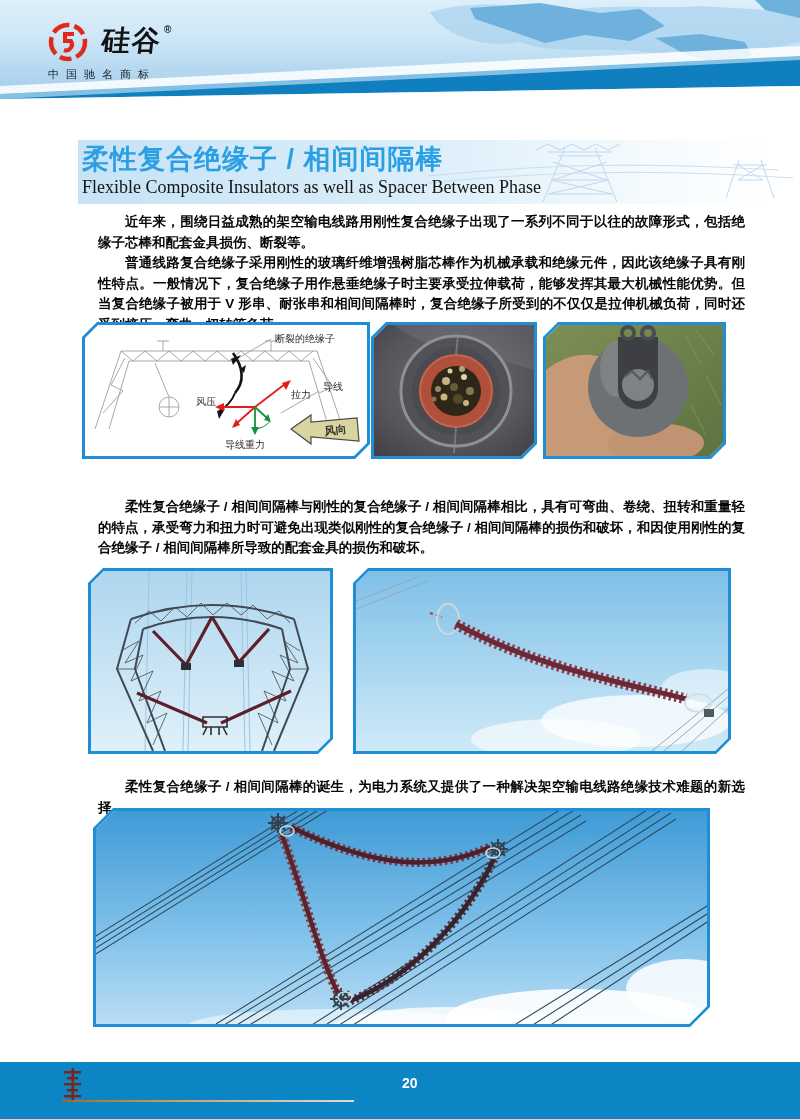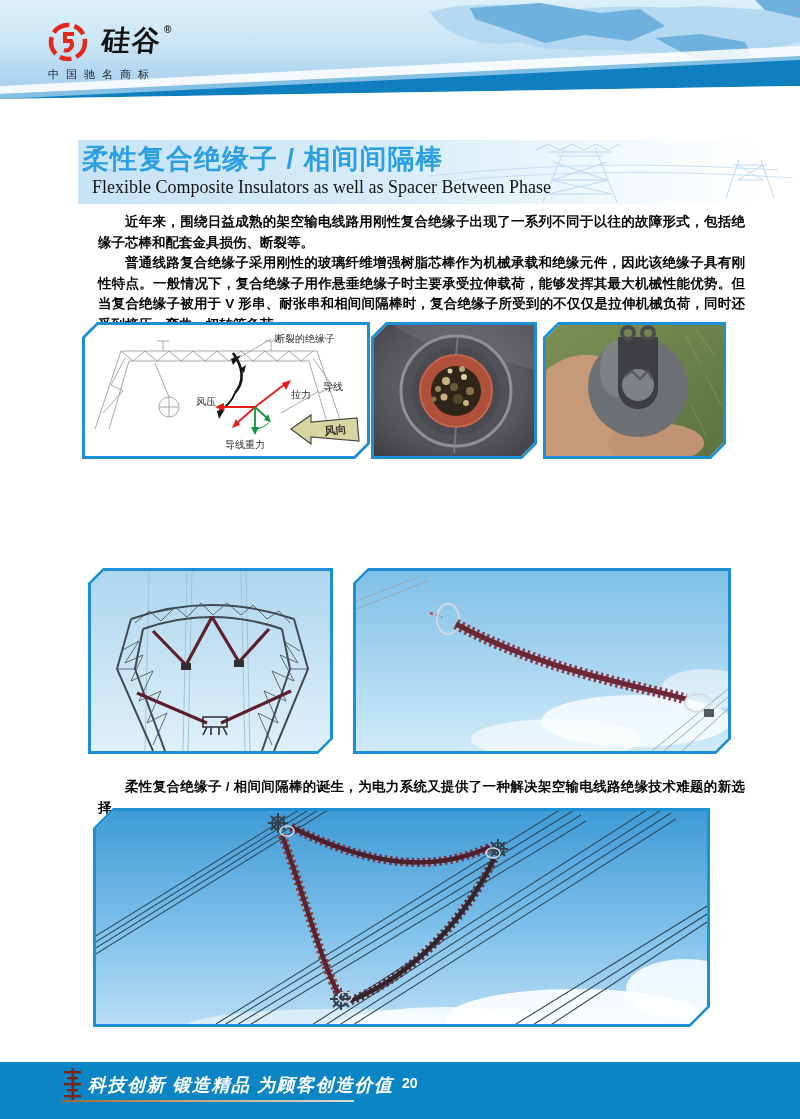--- a/index.html
+++ b/index.html
@@ -16,21 +16,21 @@
               letter-spacing:2px;line-height:30px;margin-left:8px;}
   .brand-reg{font-size:10px;font-weight:700;color:#121212;margin-left:2px;margin-top:-2px;}
   .brand-tagline{position:absolute;top:47px;left:2px;font-size:11px;font-weight:400;color:#20262b;
                  letter-spacing:7px;white-space:nowrap;}
 
   
   .title-band{position:absolute;top:140px;left:78px;width:722px;height:64px;
               background:linear-gradient(90deg,#c7e3f6 0%,#d9edf9 45%,#f2f9fd 75%,#ffffff 95%);}
   .title-cn{position:absolute;top:141px;left:82px;font-size:27px;font-weight:700;color:#2b9fe3;
             letter-spacing:1px;white-space:nowrap;}
-  .title-en{position:absolute;top:177px;left:92px;font-family:"Liberation Serif",serif;
+  .title-en{position:absolute;top:177px;left:82px;font-family:"Liberation Serif",serif;
             font-size:18px;color:#141414;white-space:nowrap;}
 
   
   .bodytext{position:absolute;left:78px;width:647px;font-size:13.5px;line-height:20.5px;
             font-weight:700;color:#070707;text-align:justify;margin-left:20px;}
   .bodytext p{margin:0;text-indent:2em;}
   .pt1{top:212px;} .pt3{top:497px;} .pt4{top:777px;}
 
   
   .frame{position:absolute;}
@@ -222,20 +222,23 @@
         <ellipse cx="70" cy="44" rx="16" ry="28" fill="#8d9093" opacity="0.55"></ellipse>
         <path d="M72,12 L72,64 a20,20 0 0 0 40,0 L112,12 Z" fill="#3e3f43"></path>
         <circle cx="92" cy="60" r="16" fill="#7e8185"></circle>
         <path d="M78,52 L86,46 L94,54 L102,46 L106,54" stroke="#55575b" stroke-width="2" fill="none"></path>
         <circle cx="82" cy="8" r="6" fill="none" stroke="#4a4b4f" stroke-width="4"></circle>
         <circle cx="102" cy="8" r="6" fill="none" stroke="#4a4b4f" stroke-width="4"></circle>
       </svg>
     </div>
   </div>
 
+  <div class="bodytext pt3">
+    <p>柔性复合绝缘子 / 相间间隔棒与刚性的复合绝缘子 / 相间间隔棒相比，具有可弯曲、卷绕、扭转和重量轻的特点，承受弯力和扭力时可避免出现类似刚性的复合绝缘子 / 相间间隔棒的损伤和破坏，和因使用刚性的复合绝缘子 / 相间间隔棒所导致的配套金具的损伤和破坏。</p>
+  </div>
 
   <div class="frame f-tower">
     <div class="bd"></div>
     <div class="ct">
       <svg viewBox="0 0 239 180" preserveAspectRatio="none">
         <defs>
           <linearGradient id="gSkyL" x1="0" y1="0" x2="0" y2="1">
             <stop offset="0%" stop-color="#aed6ee"></stop>
               <stop offset="100%" stop-color="#dff0fa"></stop>
           </linearGradient>
@@ -360,18 +363,17 @@
     <svg class="footer-icon" width="22" height="34" viewBox="0 0 22 34">
       <g fill="#7c2418">
         <rect x="9.5" y="0" width="2.6" height="34"></rect>
         <rect x="2" y="3" width="17" height="2.4"></rect>
         <rect x="5" y="9" width="11" height="2.4"></rect>
         <rect x="2" y="15" width="17" height="2.4"></rect>
         <rect x="5" y="21" width="11" height="2.4"></rect>
         <rect x="2" y="27" width="17" height="2.4"></rect>
       </g>
     </svg>
-    <div class="footer-slogan">科技创新  锻造精品  为顾客创造价值</div>
     <div class="footer-line"></div>
     <div class="page-num">20</div>
   </div>
 
 </div>
 
 </body></html>

